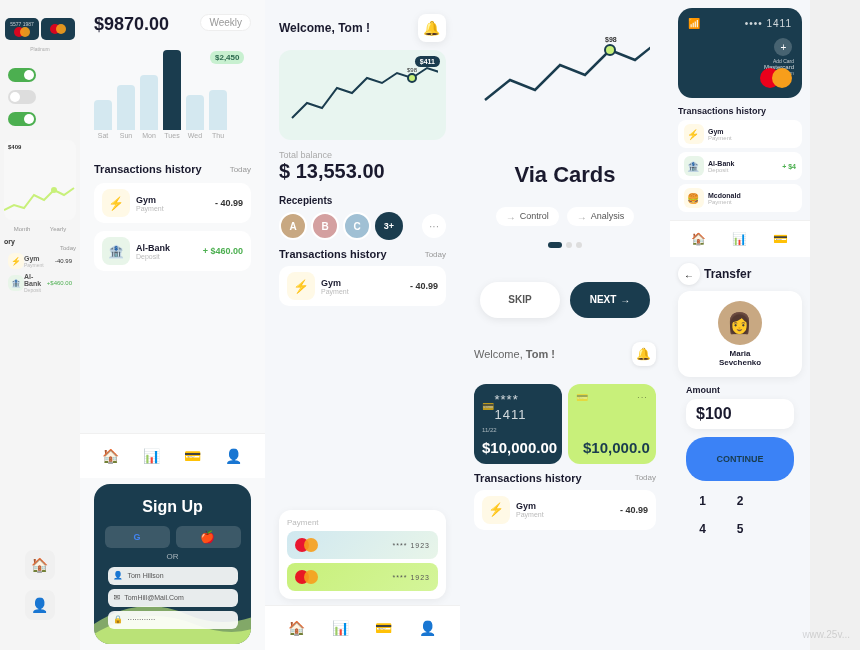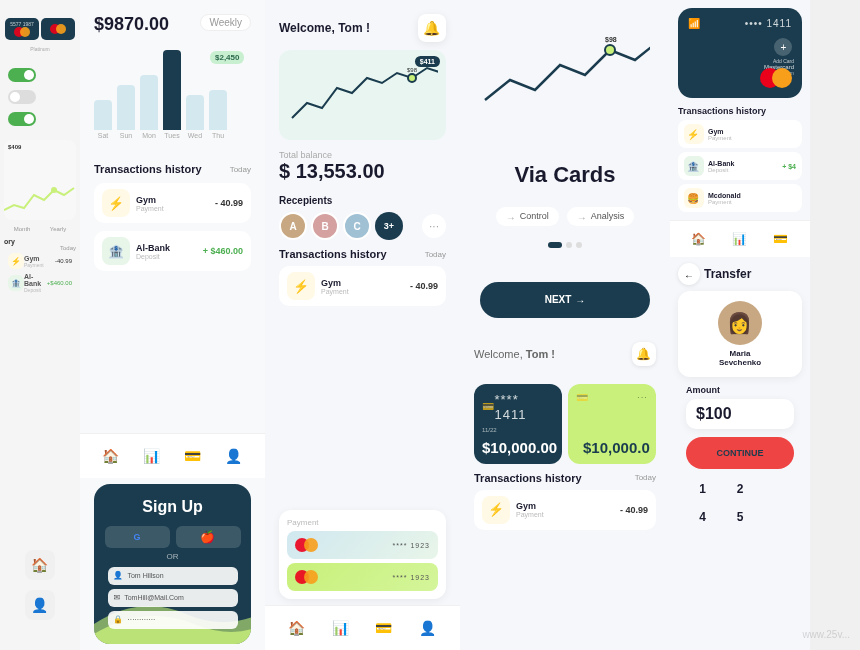--- a/index.html
+++ b/index.html
@@ -804,22 +804,22 @@
       border-radius: 10px;
       padding: 6px 10px;
       font-size: 16px;
       font-weight: 700;
       color: #1a1a2e;
       box-shadow: 0 2px 8px rgba(0,0,0,0.06);
       margin-bottom: 8px;
     }
     .p5-continue-btn {
       width: 100%;
-      height: 32px;
-      background: #ef4444;
+      height: 44px;
+      background: #3b82f6;
       border-radius: 20px;
       display: flex; align-items: center; justify-content: center;
       font-size: 9px;
       font-weight: 700;
       color: #1a3c4e;
       cursor: pointer;
       margin-bottom: 8px;
     }
     .p5-numpad {
       display: grid;
@@ -1120,20 +1120,21 @@
     </div>
 
     <div class="p4-dots">
       <div class="p4-dot active"></div>
       <div class="p4-dot"></div>
       <div class="p4-dot"></div>
     </div>
   </div>
 
   <div class="p4-action-btns">
+    <div class="p4-skip-btn">SKIP</div>
     <div class="p4-next-btn">
       <span>NEXT</span>
       <span>→</span>
     </div>
   </div>
 
   <div class="p4-welcome-area">
     <div class="p4-welcome-row">
       <div style="font-size:11px;color:#666;">
         <span>Welcome, </span><strong>Tom !</strong>

